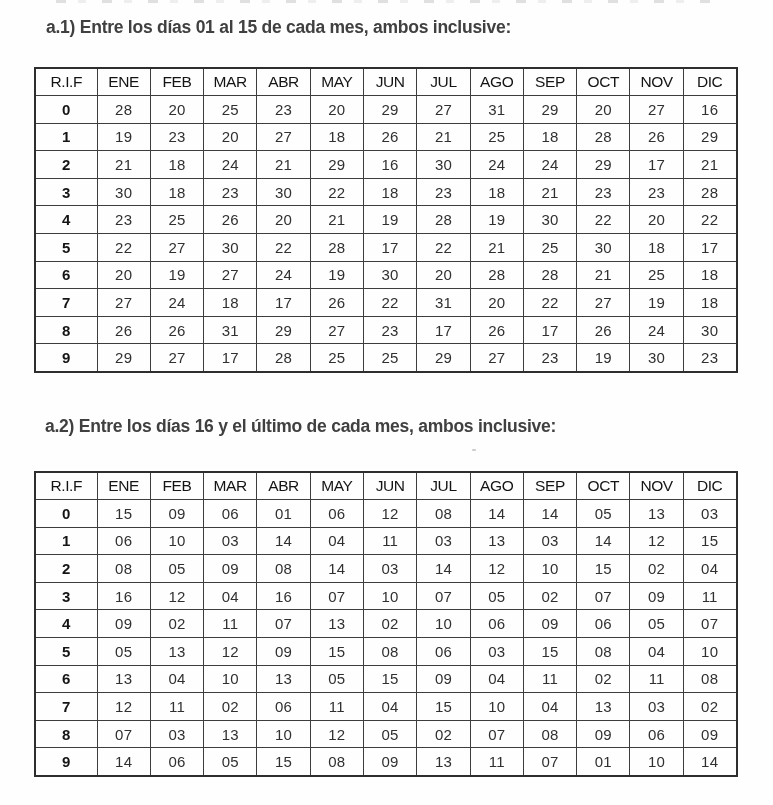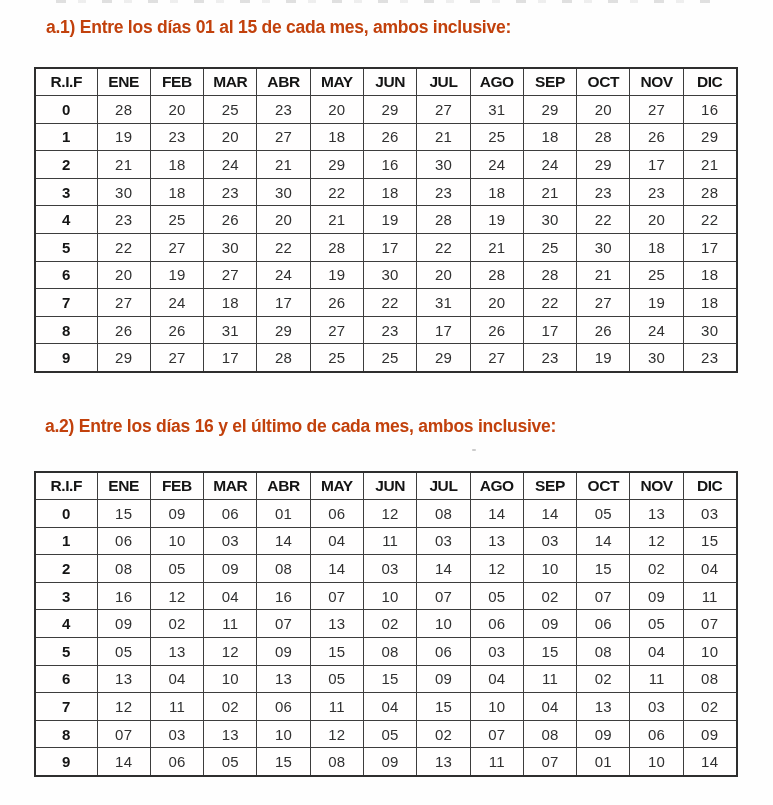--- a/index.html
+++ b/index.html
@@ -27,21 +27,21 @@
       rgba(140,140,140,0.25) 22px 30px,
       transparent 30px 46px);
     opacity: 0.55;
   }
   .section-heading {
     position: absolute;
     margin: 0;
     font-size: 17.5px;
     font-weight: bold;
     letter-spacing: -0.25px;
-    color: #c2410c;
+    color: #404040;
     white-space: nowrap;
   }
   #heading-a1 { top: 17px; left: 46px; }
   #heading-a2 { top: 416px; left: 45px; }
 
   table.rif-table {
     position: absolute;
     left: 34px;
     width: 702px;
     border-collapse: collapse;
@@ -55,21 +55,21 @@
   .rif-table th, .rif-table td {
     border: 1px solid #3d3d3d;
     text-align: center;
     vertical-align: middle;
     height: 27.6px;
     padding: 0;
     line-height: 1;
   }
   .rif-table th {
     font-size: 15.5px;
-    font-weight: bold;
+    font-weight: normal;
     color: #141414;
     letter-spacing: -0.4px;
   }
   .rif-table td.rif-label {
     font-size: 15px;
     font-weight: bold;
     color: #141414;
   }
   .rif-table td.day-value {
     font-size: 15px;

